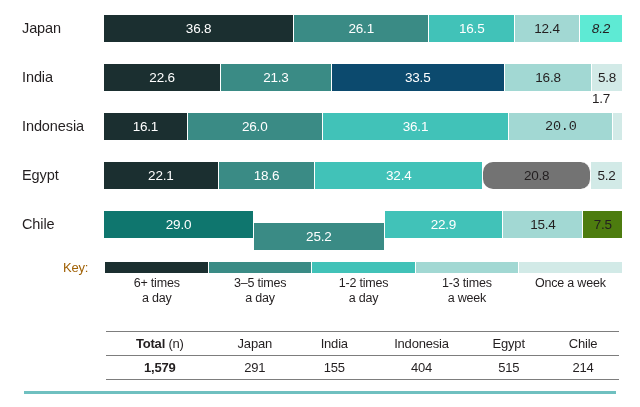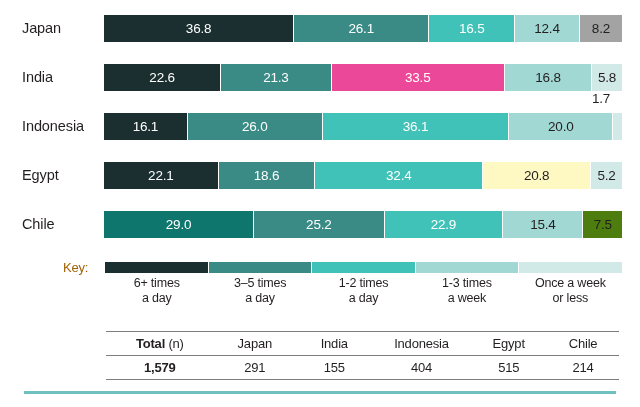--- a/index.html
+++ b/index.html
@@ -175,63 +175,63 @@
 
 <div id="chart-root">
 
   <div class="bar-row" style="top:15px;">
     <div class="country-label">Japan</div>
     <div class="bar-track">
       <div class="seg" style="flex:36.8;background:#1b2f30;">36.8</div>
       <div class="seg" style="flex:26.1;background:#3a8b85;">26.1</div>
       <div class="seg" style="flex:16.5;background:#41c2b8;">16.5</div>
       <div class="seg dark-text" style="flex:12.4;background:#a2d8d3;">12.4</div>
-      <div class="seg dark-text" style="flex:8.2;background:#a3a3a3;">8.2</div>
+      <div class="seg dark-text" style="flex:8.2;background:#5eead4;font-style:italic;">8.2</div>
     </div>
   </div>
 
   <div class="bar-row" style="top:64px;">
     <div class="country-label">India</div>
     <div class="bar-track">
       <div class="seg" style="flex:22.6;background:#1b2f30;">22.6</div>
       <div class="seg" style="flex:21.3;background:#3a8b85;">21.3</div>
-      <div class="seg" style="flex:33.5;background:#ec4899;">33.5</div>
+      <div class="seg" style="flex:33.5;background:#0c4a6e;">33.5</div>
       <div class="seg dark-text" style="flex:16.8;background:#a2d8d3;">16.8</div>
       <div class="seg dark-text" style="flex:5.8;background:#d2eae7;">5.8</div>
     </div>
   </div>
 
   <div class="bar-row" style="top:113px;">
     <div class="country-label">Indonesia</div>
     <div class="outside-label" style="left:592px;top:-22px;">1.7</div>
     <div class="bar-track">
       <div class="seg" style="flex:16.1;background:#1b2f30;">16.1</div>
       <div class="seg" style="flex:26.0;background:#3a8b85;">26.0</div>
       <div class="seg" style="flex:36.1;background:#41c2b8;">36.1</div>
-      <div class="seg dark-text" style="flex:20.0;background:#a2d8d3;">20.0</div>
+      <div class="seg dark-text" style="flex:20.0;background:#a2d8d3;font-family:Liberation Mono, monospace;">20.0</div>
       <div class="seg no-label" style="flex:1.7;background:#d2eae7;"></div>
     </div>
   </div>
 
   <div class="bar-row" style="top:162px;">
     <div class="country-label">Egypt</div>
     <div class="bar-track">
       <div class="seg" style="flex:22.1;background:#1b2f30;">22.1</div>
       <div class="seg" style="flex:18.6;background:#3a8b85;">18.6</div>
       <div class="seg" style="flex:32.4;background:#41c2b8;">32.4</div>
-      <div class="seg dark-text" style="flex:20.8;background:#fef9c3;">20.8</div>
+      <div class="seg dark-text" style="flex:20.8;background:#737373;border-radius:10px;">20.8</div>
       <div class="seg dark-text" style="flex:6.0;background:#d2eae7;">5.2</div>
     </div>
   </div>
 
   <div class="bar-row" style="top:211px;">
     <div class="country-label">Chile</div>
     <div class="bar-track">
       <div class="seg" style="flex:29.0;background:#0f766e;">29.0</div>
-      <div class="seg" style="flex:25.2;background:#3a8b85;">25.2</div>
+      <div class="seg" style="flex:25.2;background:#3a8b85;margin-top:12px;">25.2</div>
       <div class="seg" style="flex:22.9;background:#41c2b8;">22.9</div>
       <div class="seg dark-text" style="flex:15.4;background:#a2d8d3;">15.4</div>
       <div class="seg dark-text" style="flex:7.5;background:#4d7c0f;">7.5</div>
     </div>
   </div>
 
   <div id="legend">
     <div id="legend-title">Key:</div>
     <div id="legend-bar">
       <div class="legend-swatch" style="background:#1b2f30;"></div>
@@ -252,21 +252,20 @@
       <div class="legend-label">
         <span>1-2 times</span>
         <span class="l2">a day</span>
       </div>
       <div class="legend-label">
         <span>1-3 times</span>
         <span class="l2">a week</span>
       </div>
       <div class="legend-label">
         <span>Once a week</span>
-        <span class="l2">or less</span>
       </div>
     </div>
   </div>
 
   <div id="total-table">
     <table>
       <tbody>
         <tr class="hdr">
           <td class="first" style="width:21%;"><span class="b">Total</span><span> (n)</span></td>
           <td style="width:16%;">Japan</td>

